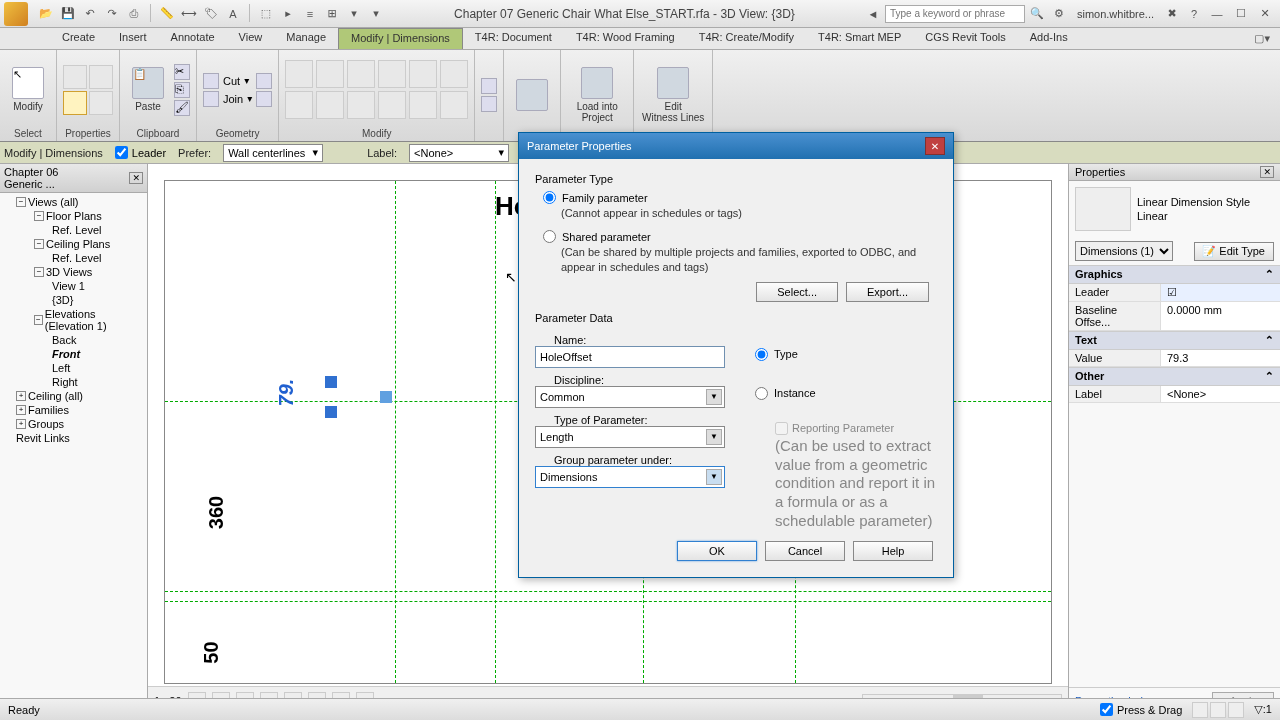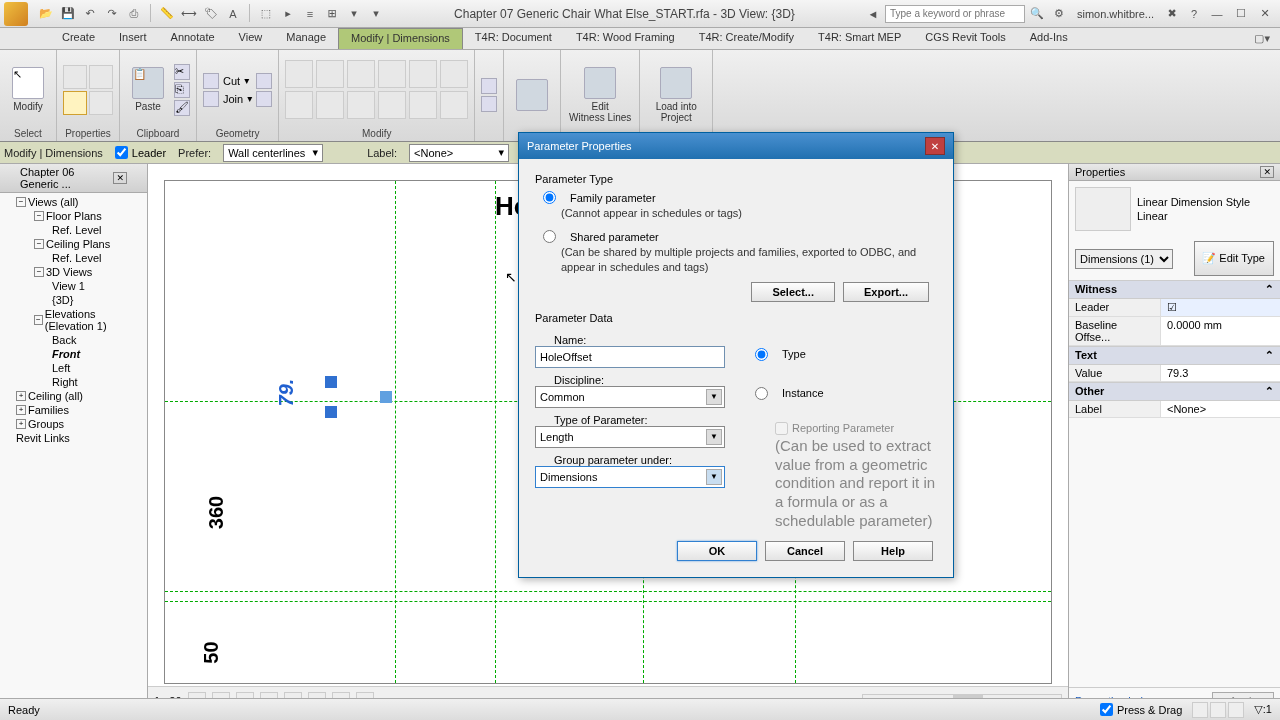--- a/index.html
+++ b/index.html
@@ -43,21 +43,21 @@
 .options-bar { height: 22px; background: #d8dcbf; display: flex; align-items: center; padding: 0 4px; gap: 12px; border-bottom: 1px solid #aaa; font-size: 11px; }
 .opt-label { color: #222; }
 .opt-select { height: 18px; border: 1px solid #888; background: white; padding: 0 4px; min-width: 100px; }
 .opt-check { display: flex; align-items: center; gap: 4px; }
 
 
 .main-area { display: flex; height: 550px; }
 
 
 .browser { width: 148px; background: #f8f8f8; border-right: 1px solid #aaa; display: flex; flex-direction: column; }
-.browser-head { background: linear-gradient(#e8e8e8, #d0d0d0); padding: 2px 20px; display: flex; align-items: center; justify-content: space-between; border-bottom: 1px solid #aaa; gap: 38px; }
+.browser-head { background: linear-gradient(#e8e8e8, #d0d0d0); padding: 2px 4px; display: flex; align-items: center; justify-content: space-between; border-bottom: 1px solid #aaa; gap: 38px; }
 .browser-tree { flex: 1; overflow: auto; padding: 2px; }
 .tree-item { padding: 1px 2px; display: flex; align-items: center; gap: 2px; cursor: pointer; }
 .tree-item.indent1 { padding-left: 14px; }
 .tree-item.indent2 { padding-left: 32px; }
 .tree-item.indent3 { padding-left: 50px; }
 .tree-item.bold { font-weight: bold; font-style: italic; }
 .tree-toggle { width: 10px; height: 10px; border: 1px solid #888; display: flex; align-items: center; justify-content: center; font-size: 8px; line-height: 1; }
 .browser-scroll { height: 16px; background: #eee; border-top: 1px solid #ccc; display:flex; align-items:center; }
 .browser-scroll .thumb { width:40px; height:12px; background:#ccc; border:1px solid #999; margin-left:20px;}
 
@@ -72,40 +72,40 @@
 .vs-btn { width:18px; height:18px; border:1px solid #ccc; background:#eee;}
 
 
 .props { width: 212px; background: #f8f8f8; border-left: 1px solid #aaa; display: flex; flex-direction: column; }
 .props-head { background: linear-gradient(#e8e8e8, #d0d0d0); padding: 2px 6px; border-bottom: 1px solid #aaa; display:flex; justify-content:space-between;}
 .props-type { display: flex; padding: 6px; gap: 6px; align-items: center; }
 .props-type-icon { width: 56px; height: 44px; background: #eee; border: 1px solid #ccc; }
 .props-type-text { line-height: 1.3; }
 .props-sel { display: flex; padding: 4px 6px; gap: 21px; align-items: center; }
 .props-sel select { flex: 1; height: 20px; border: 1px solid #888; }
-.edit-type-btn { padding: 10px 8px; border: 1px solid #888; background: linear-gradient(#fafafa,#e0e0e0); cursor:pointer; font-size:11px;}
+.edit-type-btn { padding: 2px 8px; border: 1px solid #888; background: linear-gradient(#fafafa,#e0e0e0); cursor:pointer; font-size:11px;}
 .props-grid { flex:1; font-size:11px;}
 .props-cat { background: #d8dce8; padding: 2px 6px; font-weight: bold; display:flex; justify-content:space-between; border-top:1px solid #ccc; border-bottom:1px solid #ccc;}
 .props-row { display: flex; border-bottom: 1px solid #ddd; }
 .props-row .k { width: 92px; padding: 2px 6px; background: #f0f0f0; border-right: 1px solid #ddd; }
 .props-row .v { flex: 1; padding: 2px 6px; background: #fff; }
 .props-foot { padding: 4px 6px; display: flex; justify-content: space-between; align-items:center; border-top:1px solid #ccc;}
 .apply-btn { padding: 2px 16px; border: 1px solid #aaa; background: #eee; color:#888;}
 
 
 .dialog { position: absolute; top: 132px; left: 518px; width: 436px; background: #f0f0f0; border: 1px solid #0060a0; box-shadow: 2px 2px 8px rgba(0,0,0,0.3); }
 .dialog-title { background: linear-gradient(#4a90d0, #2070b0); color: white; padding: 4px 8px; display: flex; justify-content: space-between; align-items: center; font-size: 12px; }
 .dialog-close { width: 20px; height: 18px; background: #c04040; color: white; display: flex; align-items: center; justify-content: center; cursor: pointer; border: 1px solid #803030; font-size:10px;}
 .dialog-body { padding: 8px 16px 12px; }
 .fieldset-label { font-size: 11px; color: #000; margin: 6px 0 4px; }
-.radio-row { display: flex; align-items: center; gap: 14px; padding: 2px 0 2px 8px;}
+.radio-row { display: flex; align-items: center; gap: 6px; padding: 2px 0 2px 8px;}
 .radio-row input { margin: 0; }
 .help-text { font-size: 11px; color: #333; padding-left: 26px; line-height: 1.3; }
 .dialog-btns-row { display: flex; justify-content: flex-end; gap: 8px; padding: 8px 8px 0; }
-.dlg-btn { padding: 3px 20px; border: 1px solid #888; background: linear-gradient(#fdfdfd,#e4e4e4); cursor: pointer; min-width:80px; text-align:center; font-size:11px;font-weight:bold;}
+.dlg-btn { padding: 3px 20px; border: 1px solid #888; background: linear-gradient(#fdfdfd,#e4e4e4); cursor: pointer; min-width:80px; text-align:center; font-size:11px;}
 .dlg-btn.primary { border: 1px solid #3080d0; box-shadow: 0 0 2px #60a0e0; }
 .dialog-row { display: flex; gap: 30px; margin-top: 4px;}
 .dialog-col { flex: 1; }
 .field-label { font-size: 11px; margin-top: 6px; margin-left: 19px; }
 .text-input { width: 190px; height: 22px; border: 1px solid #7090b0; padding: 0 4px; background:white;}
 .combo { width: 190px; height: 22px; border: 1px solid #888; background: white; display:flex; align-items:center; justify-content:space-between; padding:0 2px 0 4px;}
 .combo.active { border:1px solid #3080d0;}
 .combo-arrow { width:16px; height:16px; background:#ddd; border:1px solid #aaa; display:flex; align-items:center; justify-content:center; font-size:8px;}
 .check-row { display:flex; align-items:center; gap:4px; padding-left:20px; margin-top:20px;}
 .sub-help { font-size:15px; color:#888; padding-left:20px; line-height:1.25; margin-top:2px;}
@@ -262,34 +262,34 @@
   <div class="ribbon-panel">
     <div class="ribbon-panel-body">
       <div class="big-btn">
           <div class="big-btn-icon"></div>
         </div>
     </div>
     <div class="ribbon-panel-label"></div>
   </div>
   <div class="ribbon-panel">
     <div class="ribbon-panel-body">
+      <div class="big-btn" style="width:60px;">
+        <div class="big-btn-icon"></div>
+        <div class="big-btn-label" style="white-space:pre-line;">Load into
+Project</div>
+      </div>
+    </div>
+    <div class="ribbon-panel-label"></div>
+  </div>
+  <div class="ribbon-panel">
+    <div class="ribbon-panel-body">
       <div class="big-btn" style="width:66px;">
         <div class="big-btn-icon"></div>
         <div class="big-btn-label" style="white-space:pre-line;">Edit
 Witness Lines</div>
-      </div>
-    </div>
-    <div class="ribbon-panel-label"></div>
-  </div>
-  <div class="ribbon-panel">
-    <div class="ribbon-panel-body">
-      <div class="big-btn" style="width:60px;">
-        <div class="big-btn-icon"></div>
-        <div class="big-btn-label" style="white-space:pre-line;">Load into
-Project</div>
       </div>
     </div>
     <div class="ribbon-panel-label"></div>
   </div>
 </div>
 
 <div class="options-bar">
   <span class="opt-label">Modify | Dimensions</span>
   <label class="opt-check">
     <input type="checkbox" checked="" style="">
@@ -432,21 +432,21 @@
       <div class="props-type-icon"></div>
       <div class="props-type-text" style="white-space:pre-line;">Linear Dimension Style
 Linear</div>
     </div>
     <div class="props-sel">
       <select><option>Dimensions (1)</option></select>
       <div class="edit-type-btn"><span style="margin-right:3px;">📝</span><span>Edit Type</span></div>
     </div>
     <div class="props-grid">
       <div class="props-cat">
-          <span>Witness</span>
+          <span>Graphics</span>
           <span>⌃</span>
         </div>
       <div class="props-row">
           <div class="k">Leader</div>
           <div class="v" style="background:#e8f0ff;">☑</div>
         </div>
       <div class="props-row">
           <div class="k">Baseline Offse...</div>
           <div class="v">0.0000 mm</div>
         </div>

